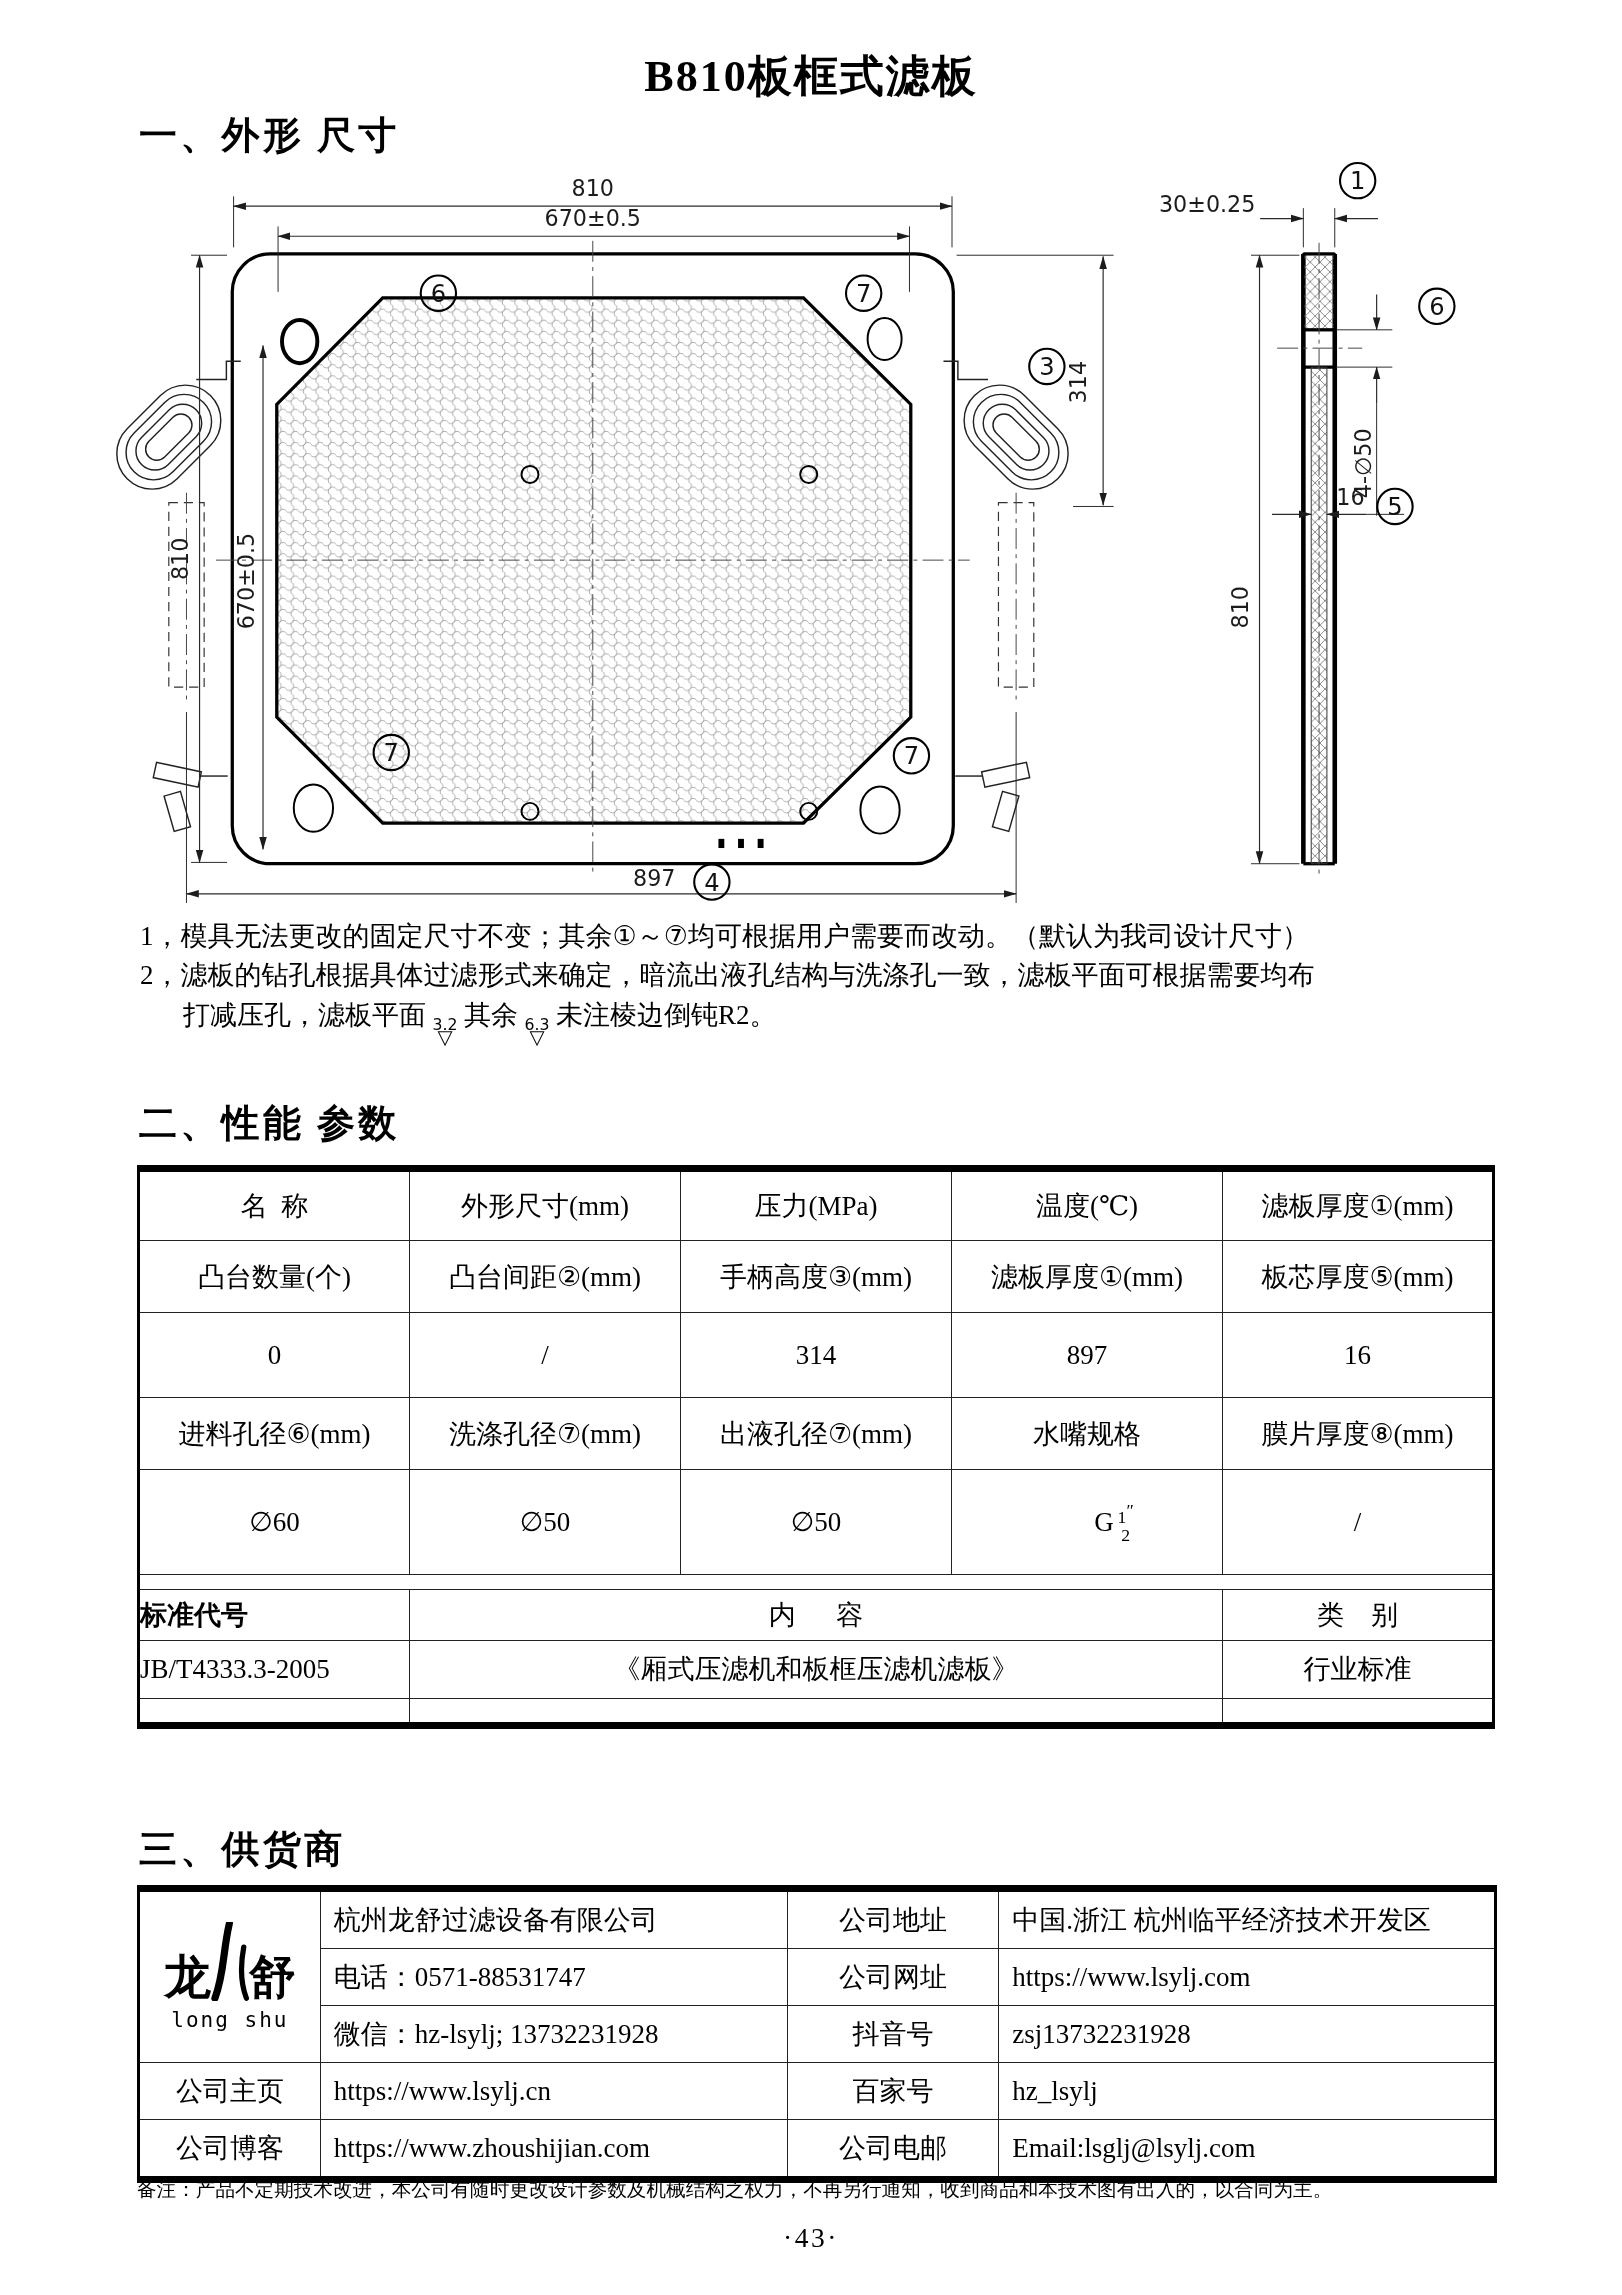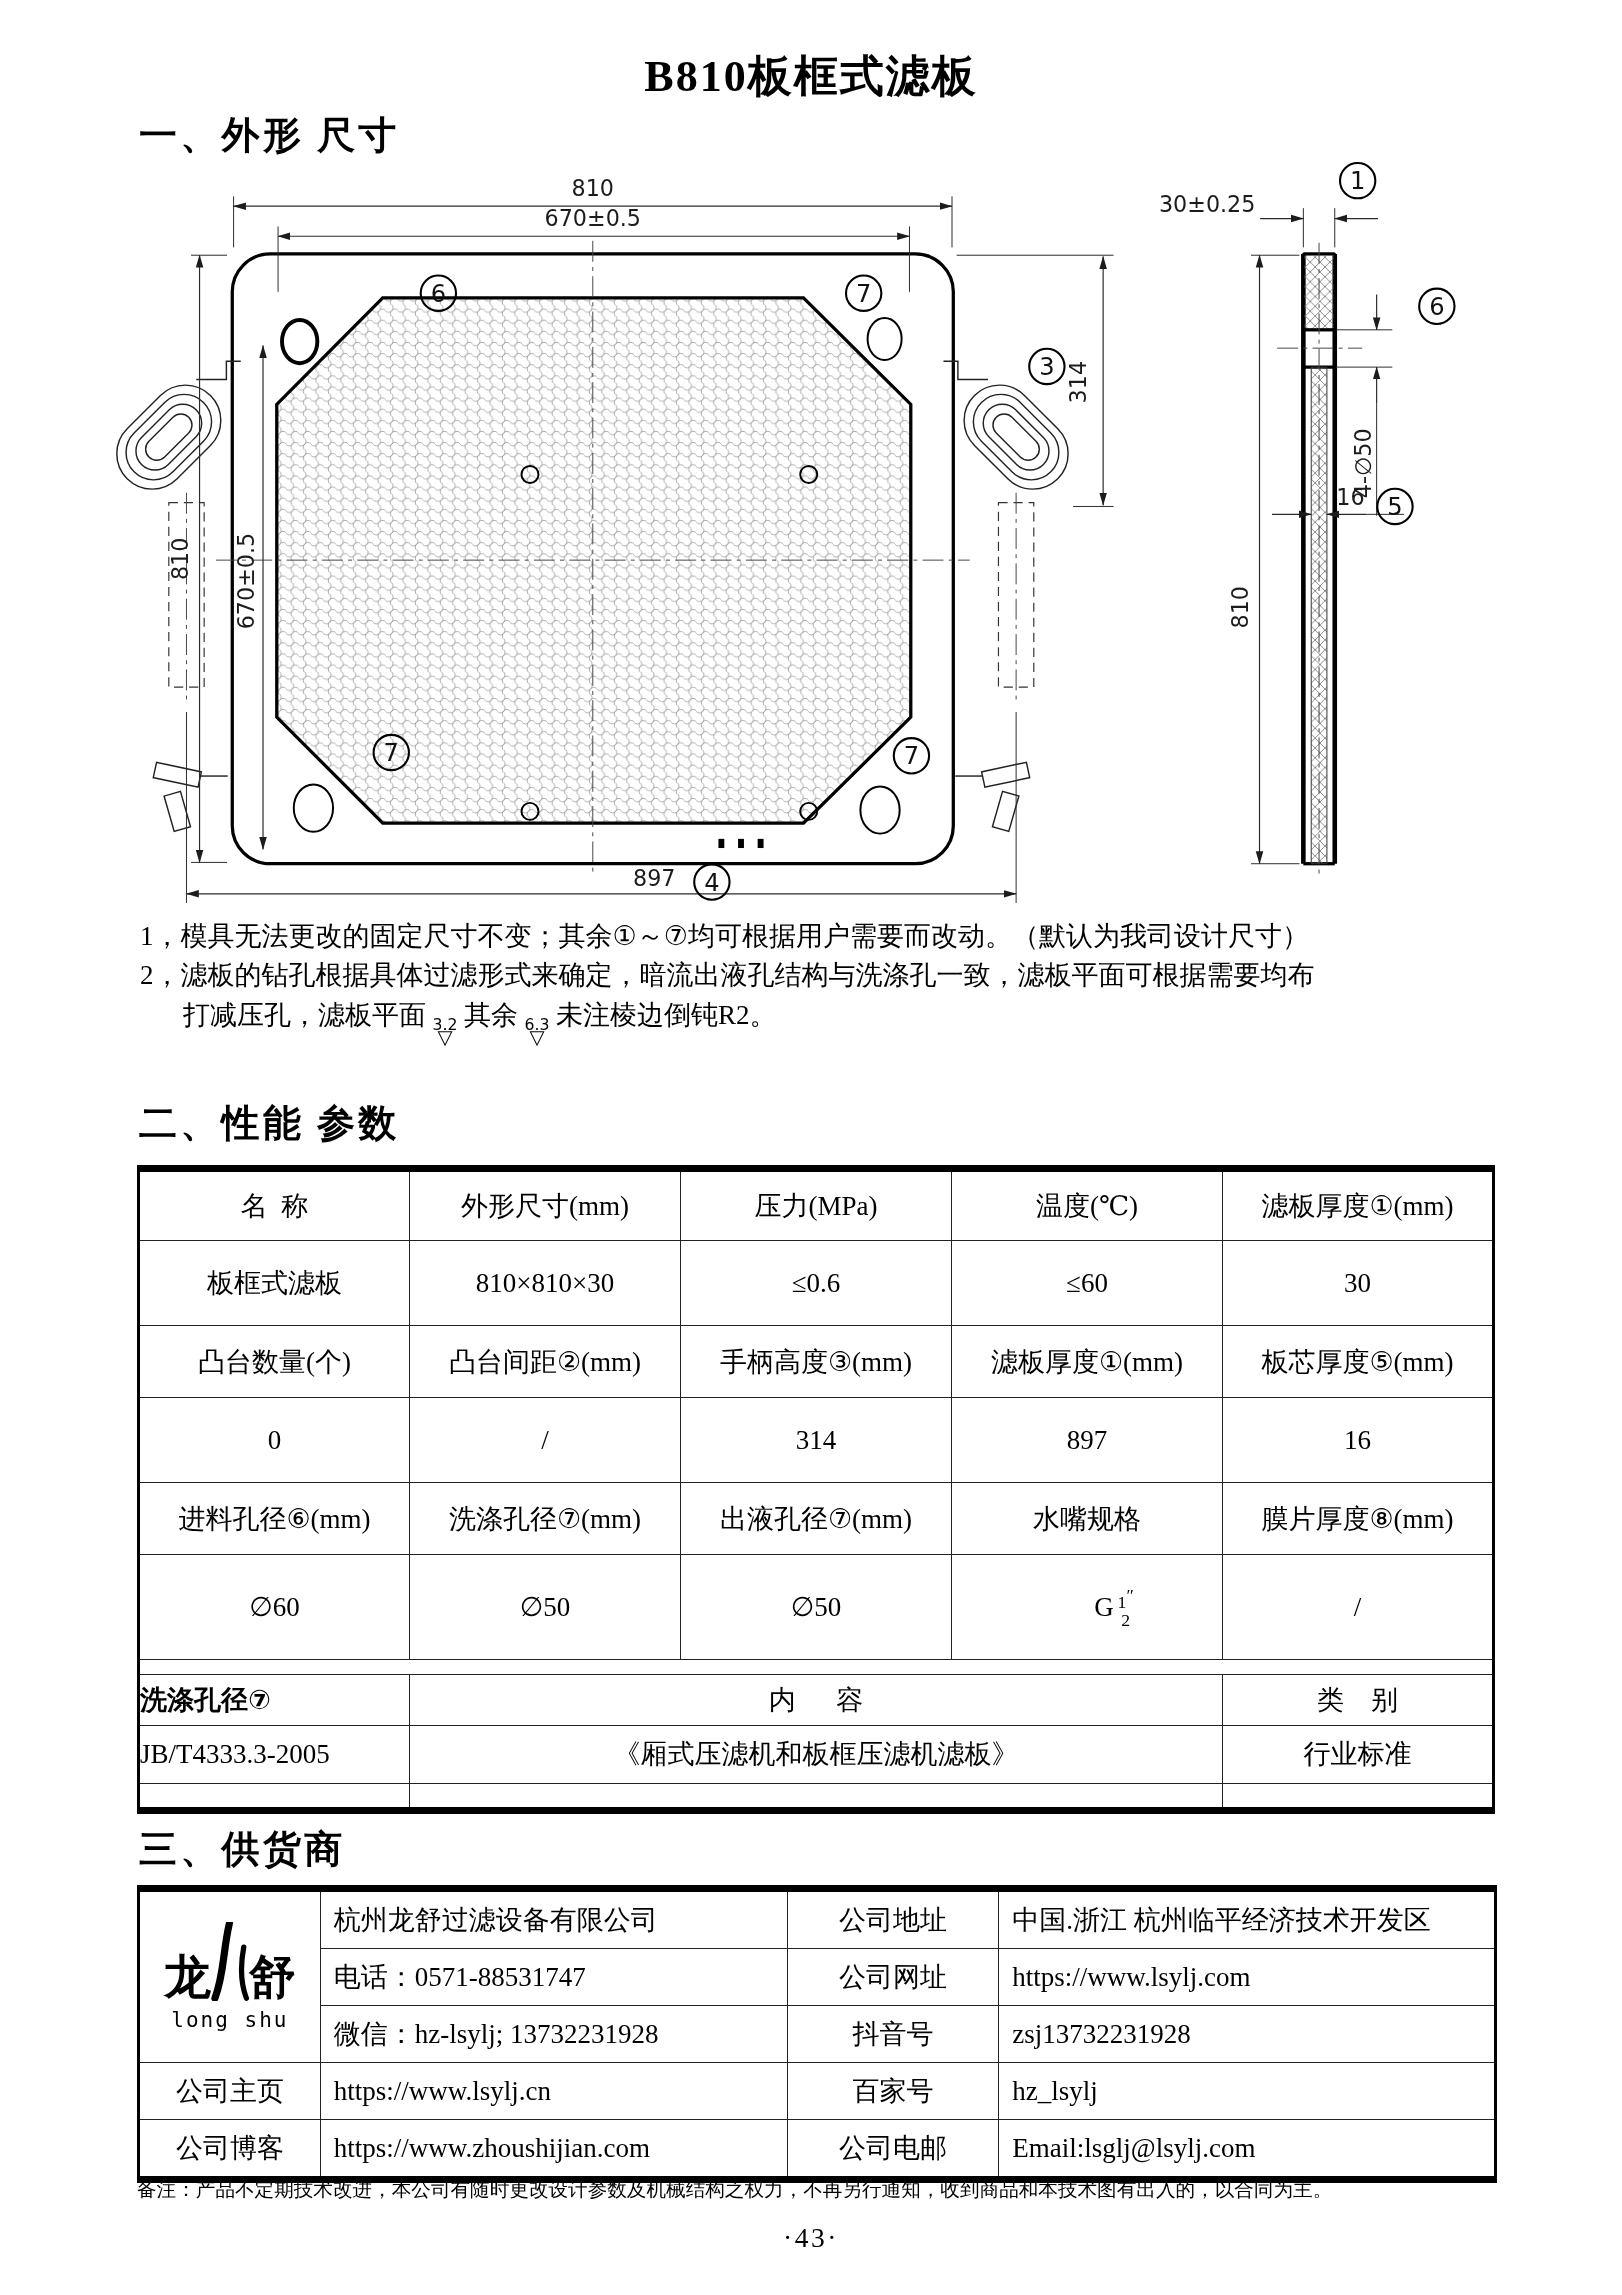--- a/index.html
+++ b/index.html
@@ -288,27 +288,20 @@
         <col style="width:20%">
     </colgroup>
     <tbody>
         <tr class="r-h">
       <td>名  称</td>
       <td>外形尺寸(mm)</td>
       <td>压力(MPa)</td>
       <td>温度(℃)</td>
       <td>滤板厚度①(mm)</td>
     </tr>
-    <tr class="r-v">
-      <td>板框式滤板</td>
-      <td>810×810×30</td>
-      <td>≤0.6</td>
-      <td>≤60</td>
-      <td>30</td>
-    </tr>
     <tr class="r-h">
       <td>凸台数量(个)</td>
       <td>凸台间距②(mm)</td>
       <td>手柄高度③(mm)</td>
       <td>滤板厚度①(mm)</td>
       <td>板芯厚度⑤(mm)</td>
     </tr>
     <tr class="r-v">
       <td>0</td>
       <td>/</td>
@@ -331,21 +324,21 @@
         <span class="gfrac">
           <span>G</span><span class="gstack"><span class="gnum"><span>1</span><span class="ginch">″</span></span><span>2</span></span>
         </span>
       </td>
       <td>/</td>
     </tr>
     <tr class="r-thin">
       <td colspan="5"></td>
     </tr>
     <tr class="r-sh">
-      <td class="cell-left bold">洗涤孔径⑦</td>
+      <td class="cell-left bold">标准代号</td>
       <td colspan="3">内      容</td>
       <td>类    别</td>
     </tr>
     <tr class="r-sv">
       <td class="cell-left">JB/T4333.3-2005</td>
       <td colspan="3">《厢式压滤机和板框压滤机滤板》</td>
       <td>行业标准</td>
     </tr>
     <tr class="r-se">
       <td></td>

